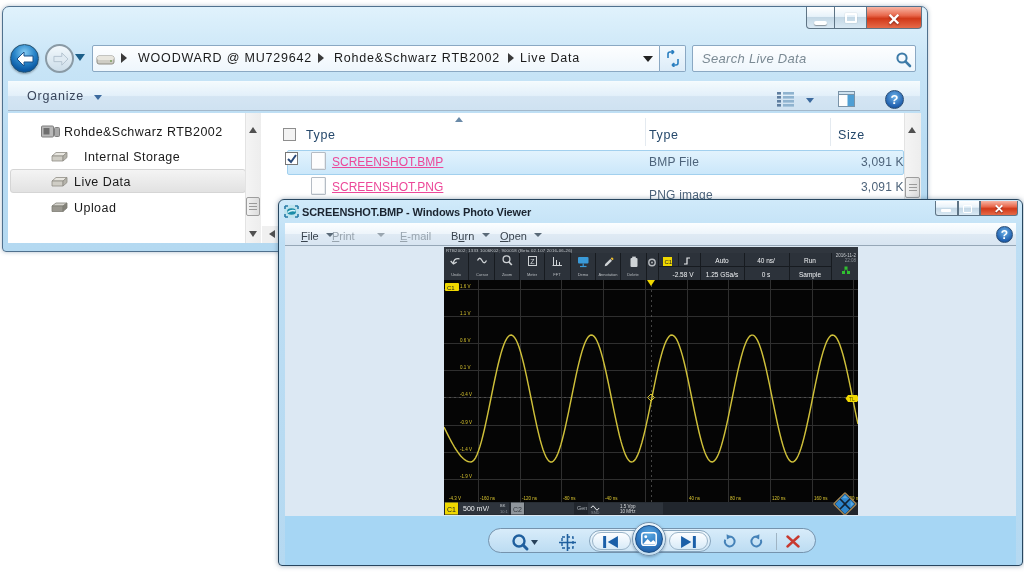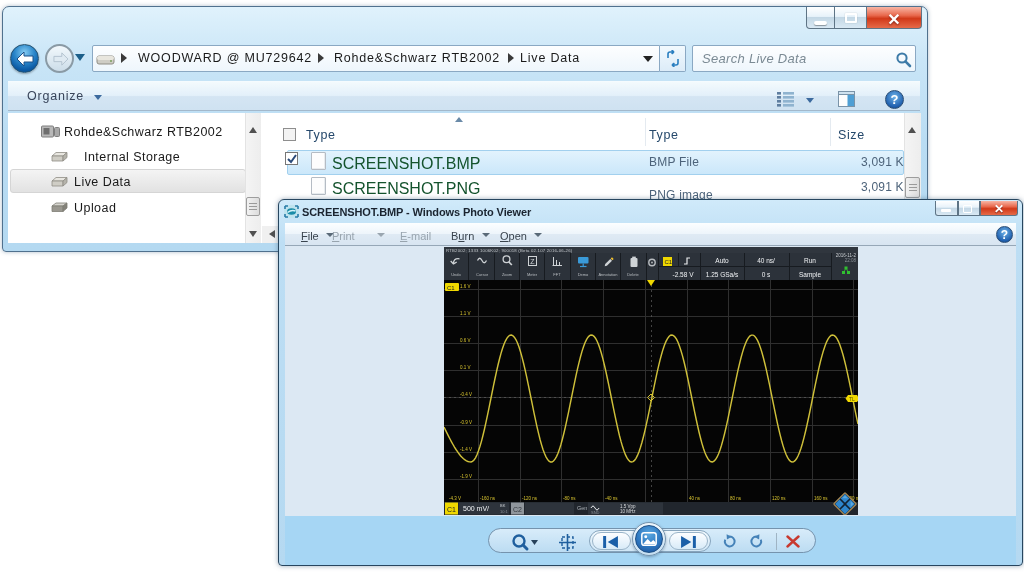--- a/index.html
+++ b/index.html
@@ -43,21 +43,21 @@
 .navtxt { font-size:12.5px; letter-spacing:.45px; color:#1a1a1a; white-space:nowrap; }
 #livesel { left:10px; top:169px; width:236px; height:24px; background:linear-gradient(180deg,#f4f4f4,#e2e2e2); border:1px solid #d5d5d5; border-radius:3px; }
 
 .sbtrack { background:linear-gradient(90deg,#f4f4f4,#ededed); border-left:1px solid #e3e3e3; }
 .sbthumb { background:linear-gradient(90deg,#f2f2f2,#dcdcdc); border:1px solid #9d9d9d; border-radius:2px; }
 .arr { width:0; height:0; }
 
 .hdrtxt { font-size:12.5px; letter-spacing:0.6px; color:#25486b; }
 .celltxt { font-size:12px; letter-spacing:0.2px; color:#4d637a; }
 #row1 { left:287px; top:150px; width:617px; height:25px; background:linear-gradient(180deg,#e2f3fd 0%,#cbe7fa 100%); border:1px solid #a2d0ee; border-radius:2px; }
-.fname { font-size:16px; letter-spacing:0px; color:#14532d; }
+.fname { font-size:12px; letter-spacing:0px; color:#ec4899;text-decoration:underline; }
 .chk { width:13px; height:13px; background:#fff; border:1px solid #8e8e8e; }
 .ficon { width:15px; height:18px; background:#fdfdfd; border:1px solid #b5bcc4; border-radius:1px; box-shadow:inset -1px -1px 0 #e8ecef; }
 </style>
 </head>
 <body>
 
 <div class="a" id="ew"></div>
 <div class="a capbtn" id="cb-min"></div>
 <div class="a capbtn" id="cb-max"></div>
 <div class="a capbtn" id="cb-cls">

